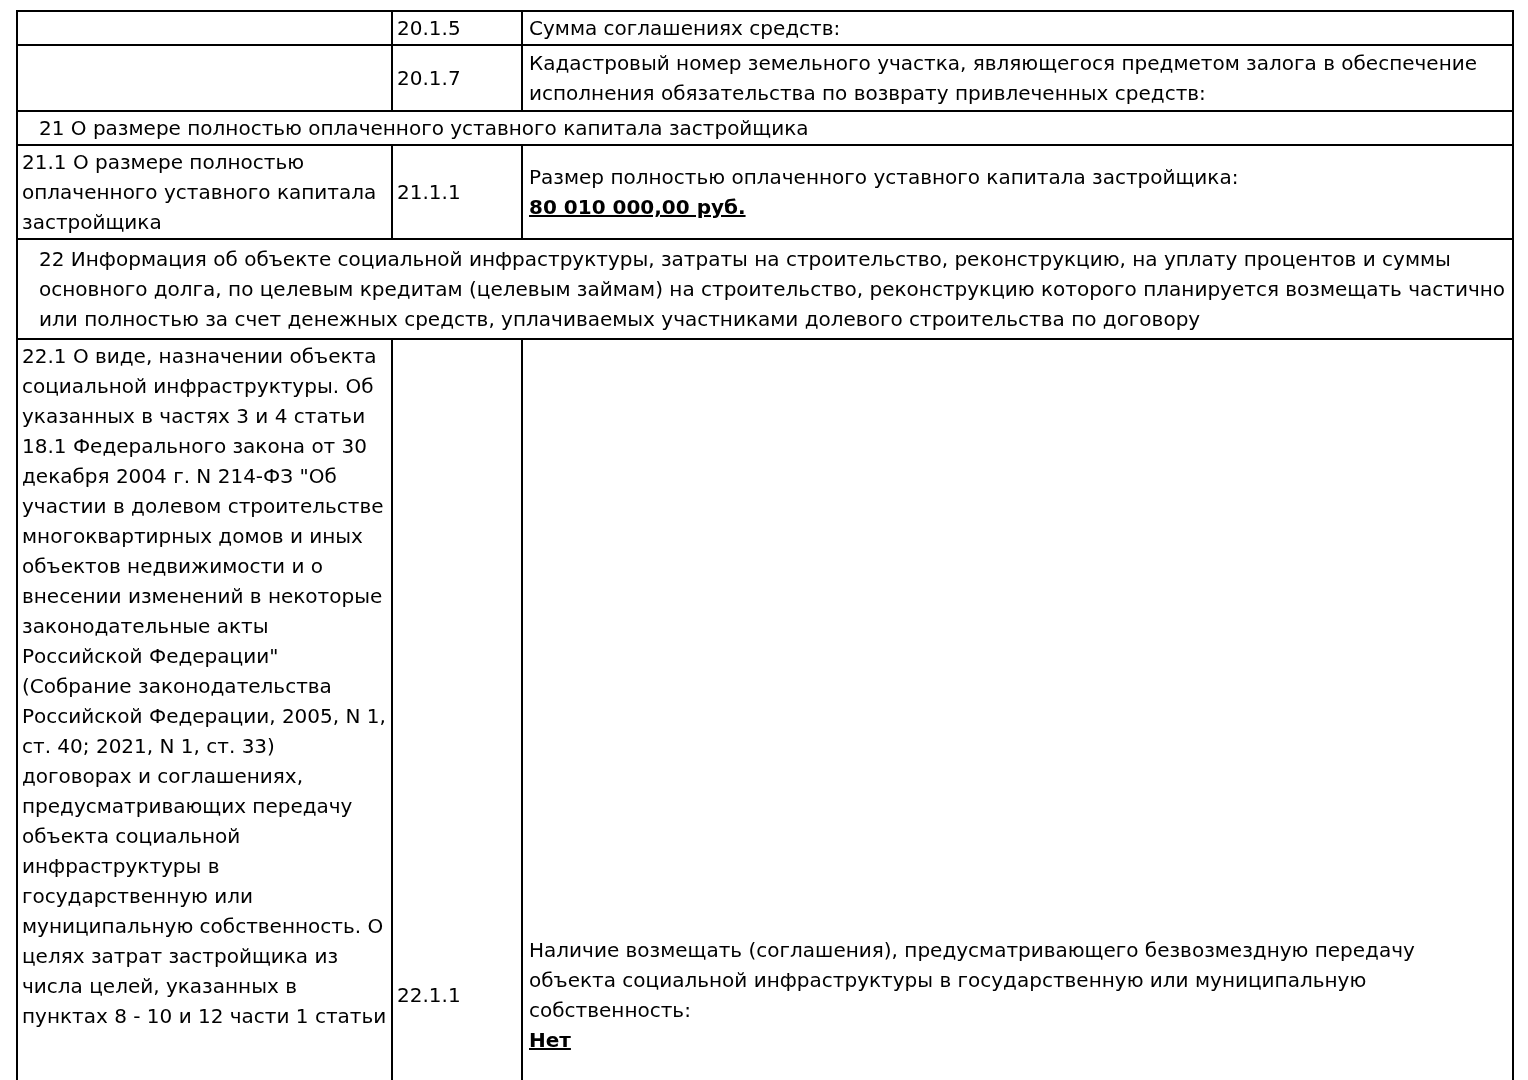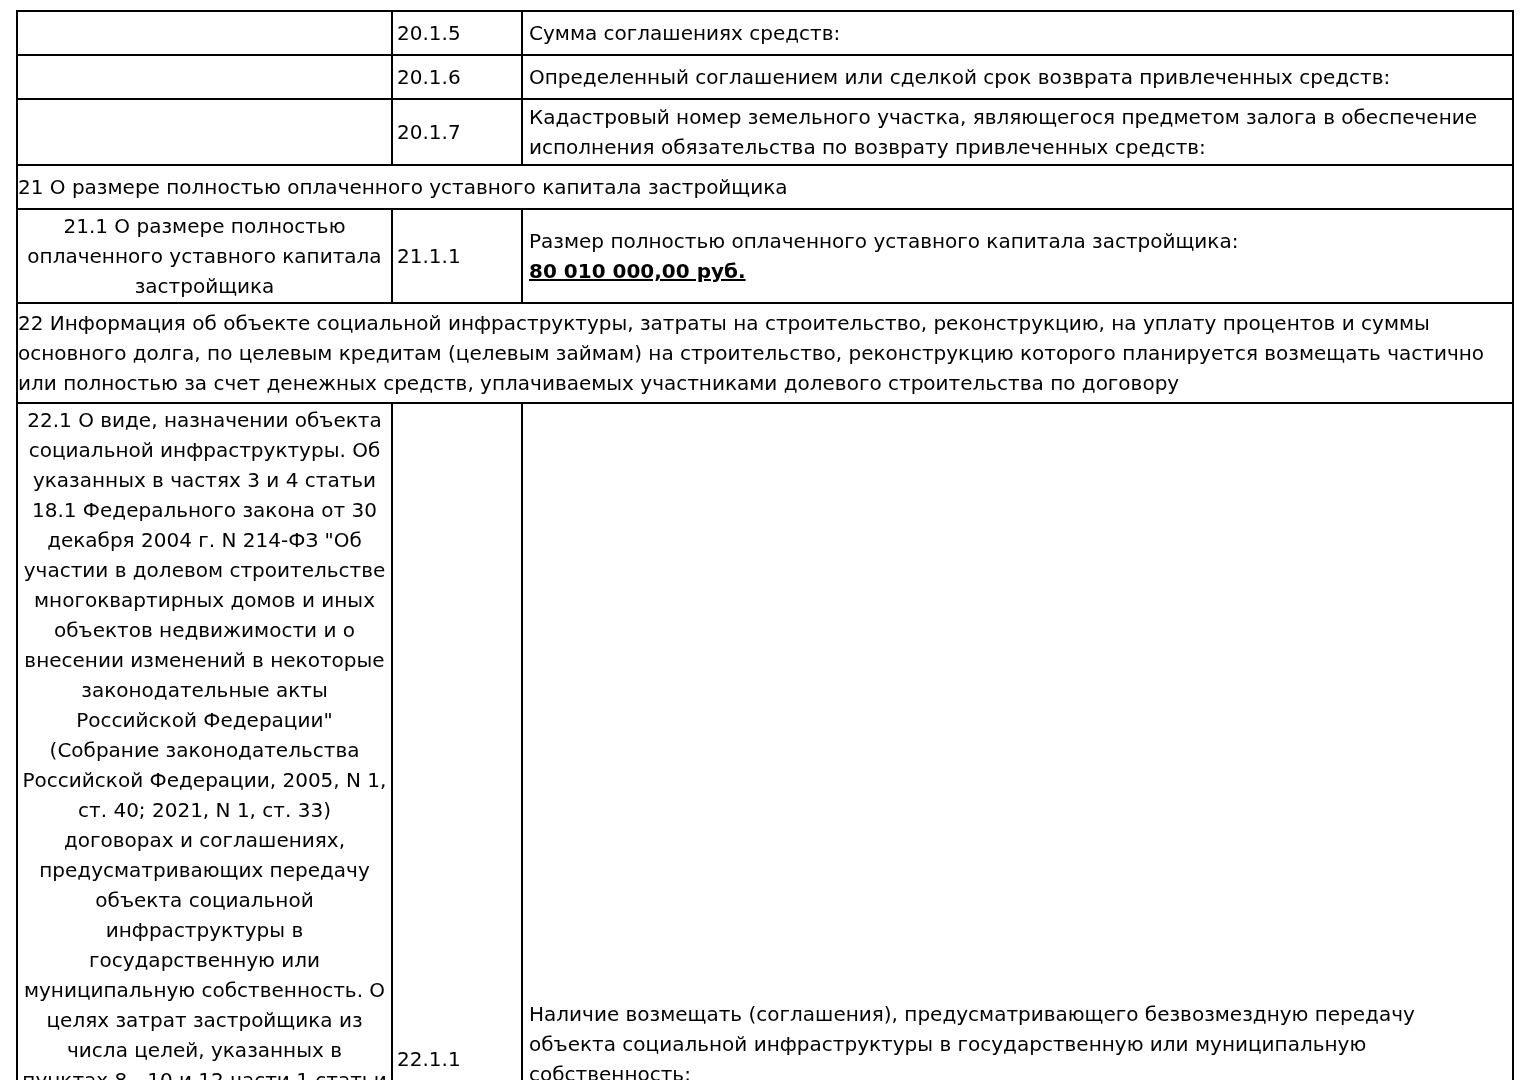--- a/index.html
+++ b/index.html
@@ -22,55 +22,50 @@
   col.c1 { width: 375px; }
   col.c2 { width: 130px; }
   col.c3 { width: 991px; }
   td {
     border: 2px solid #000000;
     padding: 1px 6px;
     vertical-align: middle;
     line-height: 30px;
     overflow: hidden;
   }
-  tr.r34 { height: 44px; }
+  tr.r34 { height: 34px; }
   tr.r66 { height: 66px; }
   tr.r92 { height: 92px; }
   tr.r96 { height: 100px; }
   tr.tall { height: 1312px; }
   td.top { vertical-align: top; }
   td.mid { vertical-align: middle; }
   .bold { font-weight: bold; text-decoration: underline; }
-  td.section { padding-left: 0; }
+  td.section { padding-left: 21px; }
   td.num { padding-left: 4px; }
-  td.left { padding-left: 4px; padding-right: 4px; text-align: center; }
+  td.left { padding-left: 4px; padding-right: 4px; }
 </style>
 </head>
 <body>
 
 <div class="page">
   <table class="decl">
     <colgroup>
         <col class="c1">
         <col class="c2">
         <col class="c3">
       </colgroup>
 
     <tbody>
         <tr class="r34">
       <td class="left"></td>
       <td class="num">20.1.5</td>
       <td class="desc">Сумма соглашениях средств:</td>
     </tr>
 
-    <tr class="r34">
-      <td class="left"></td>
-      <td class="num">20.1.6</td>
-      <td class="desc">Определенный соглашением или сделкой срок возврата привлеченных средств:</td>
-    </tr>
 
     <tr class="r66">
       <td class="left"></td>
       <td class="num">20.1.7</td>
       <td class="desc">Кадастровый номер земельного участка, являющегося предметом залога в обеспечение исполнения обязательства по возврату привлеченных средств:</td>
     </tr>
 
     <tr class="r34">
       <td class="section" colspan="3">21 О размере полностью оплаченного уставного капитала застройщика</td>
     </tr>

